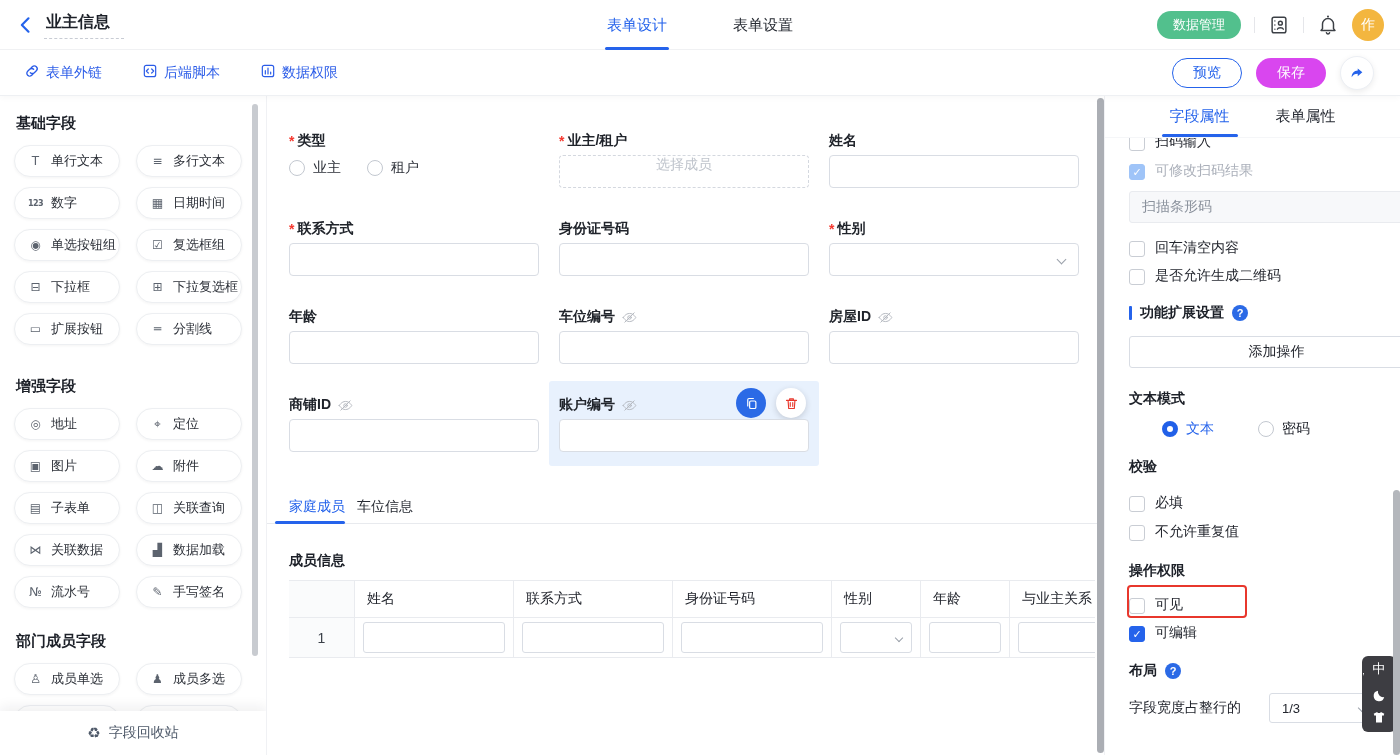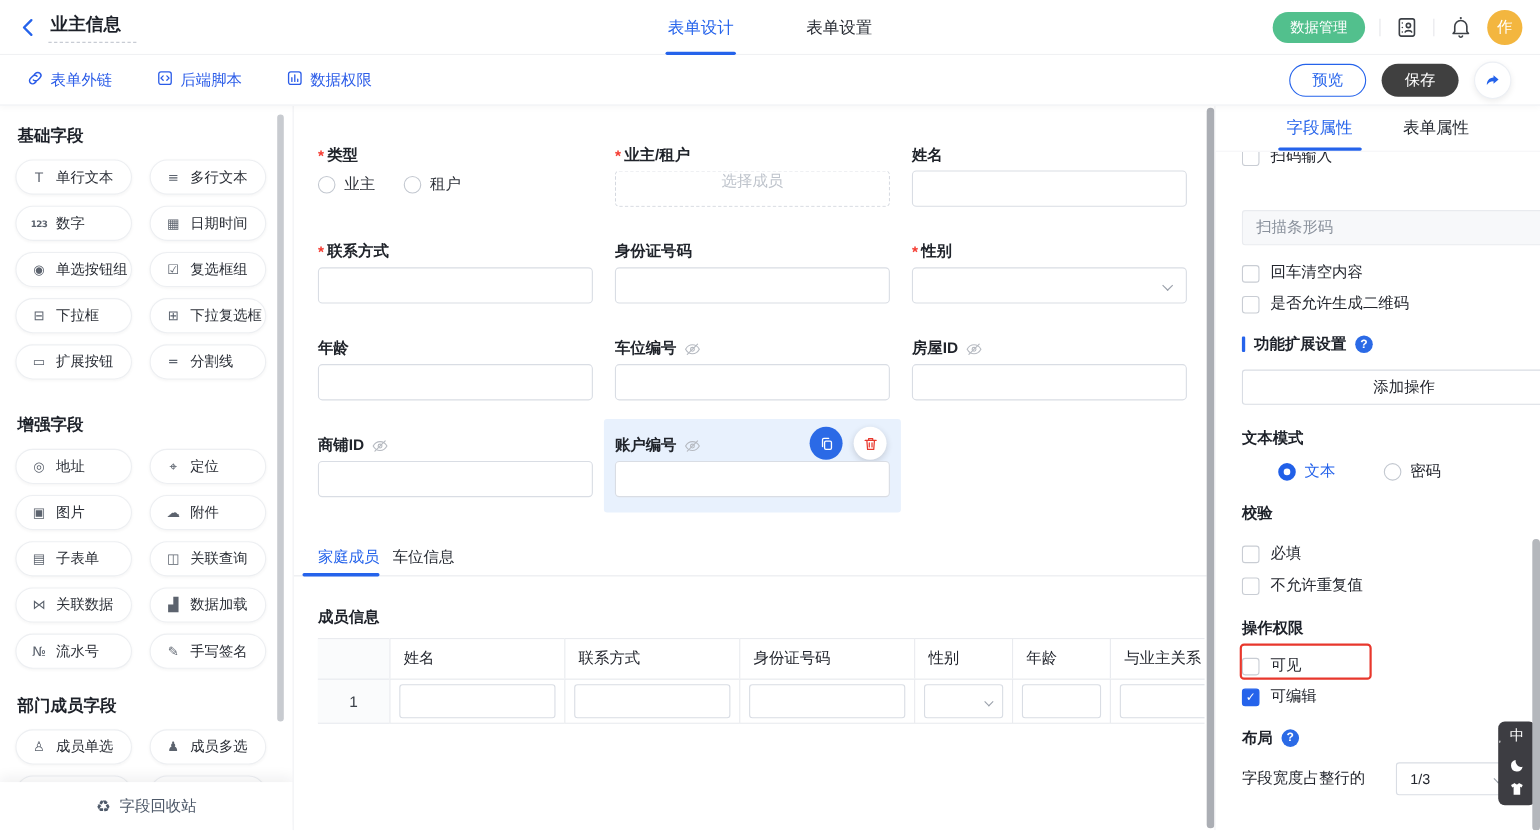--- a/index.html
+++ b/index.html
@@ -22,21 +22,21 @@
 .icon-btn{display:flex;align-items:center;cursor:pointer}
 .avatar{width:32px;height:32px;border-radius:50%;background:#f3b63f;color:#fff;font-size:14px;display:flex;align-items:center;justify-content:center;cursor:pointer}
 
 
 .toolbar{position:absolute;top:50px;left:0;right:0;height:46px;background:#fff;border-bottom:1px solid #eef0f3;box-shadow:0 2px 6px rgba(31,35,41,.03);display:flex;align-items:center;z-index:5}
 .tb-links{display:flex;gap:40px;padding-left:24px}
 .tb-link{display:flex;align-items:center;gap:6px;color:#2b5ce8;font-size:14px;cursor:pointer}
 .tb-right{margin-left:auto;display:flex;align-items:center;gap:14px;padding-right:26px}
 .btn-outline,.btn-primary{width:70px;height:30px;border-radius:16px;font-size:14px;display:flex;align-items:center;justify-content:center;cursor:pointer}
 .btn-outline{border:1px solid #2563eb;color:#2563eb;background:#fff}
-.btn-primary{border:none;background:#404040;color:#fff}
+.btn-primary{border:none;background:#d946ef;color:#fff}
 .btn-share{width:34px;height:34px;border-radius:50%;background:#fff;border:1px solid #eceff4;box-shadow:0 2px 6px rgba(0,0,0,.08);display:flex;align-items:center;justify-content:center;cursor:pointer}
 
 
 .bodyrow{position:absolute;top:96px;left:0;right:0;bottom:0;display:flex}
 
 
 .sidebar{position:relative;width:266px;background:#fff;padding:18px 0 0 14px;overflow:hidden;flex:none}
 .sb-title{font-size:15px;font-weight:700;color:#1d2129;margin:0 0 12px 2px}
 .sb-title.mt1{margin-top:32px}.sb-title.mt2{margin-top:24px}
 .sb-grid{display:grid;grid-template-columns:106px 106px;gap:10px 16px}
@@ -490,20 +490,26 @@
         <div class="p-tab">表单属性</div>
       </div>
 
       <div class="p-item p-clip">
         <div class="p-row">
           <span class="cb"></span>
           <span>扫码输入</span>
         </div>
       </div>
 
+      <div class="p-item" style="top:62px">
+        <div class="p-row dis">
+          <span class="cb on-dis"></span>
+          <span>可修改扫码结果</span>
+        </div>
+      </div>
 
       <div class="p-item p-select" style="top:95px">
         <span>扫描条形码</span>
 
       </div>
 
       <div class="p-item" style="top:139px">
         <div class="p-row">
           <span class="cb"></span>
           <span>回车清空内容</span>

